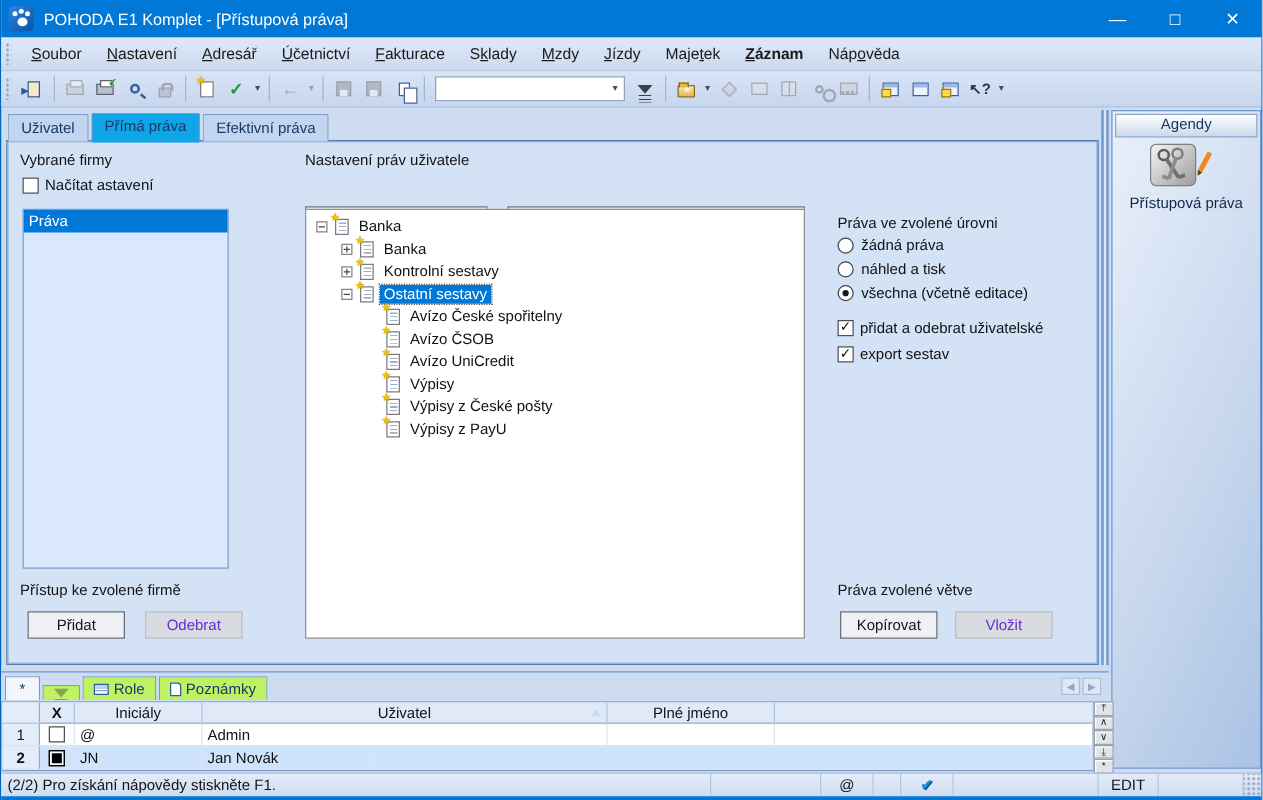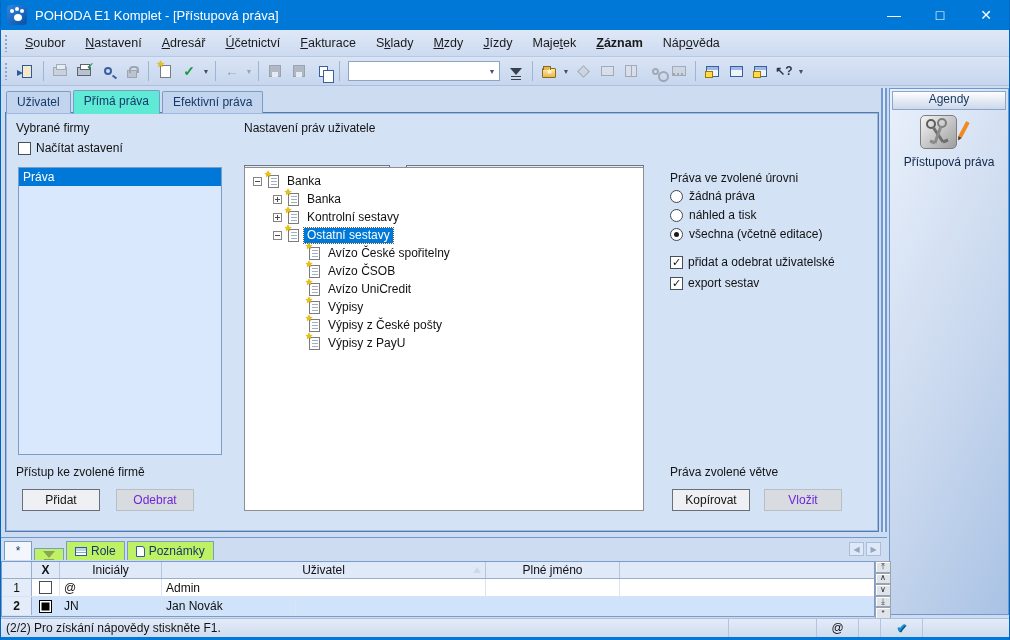--- a/index.html
+++ b/index.html
@@ -67,28 +67,28 @@
   .sh-docwin:before{content:"";position:absolute;left:0;top:0;width:100%;height:3px;background:#9db9e6;}
   .sh-docwin.y:after{content:"";position:absolute;left:-2px;bottom:-2px;width:6px;height:5px;background:#ffd84d;border:1px solid #9a7c00;}
   .sh-helpc { color:#2b3a52;font-size:12px;font-weight:bold;}
   .tcombo { width:152px; height:20px; background:#fff; border:1px solid #8ea4c4; margin:0 4px; display:flex; align-items:center; }
   .tcombo input { border:none; outline:none; flex:1; height:16px; font-size:12px; min-width:0; background:transparent;}
   .tcombo .arr { width:14px; color:#44506a; font-size:7px; text-align:center;}
 
   
   .tabs { position:absolute; left:5px; top:90px; height:23px; display:flex; align-items:flex-end; z-index:3;}
   .tab { padding:3px 10px 4px 10px; font-size:12px; color:#163a68; background:#c3d5ee; border:1px solid #7a9cc9; border-bottom:none; margin-right:2px; border-radius:2px 2px 0 0; }
-  .tab.active { background:#5eead4; position:relative; top:1px; padding-bottom:6px; }
+  .tab.active { background:#0ea5e9; position:relative; top:1px; padding-bottom:6px; }
 
   
   .mainpanel { position:absolute; left:4px; top:112px; width:874px; height:420px; background:#d4e2f6; border:1px solid #527bb0; box-shadow:inset 0 0 0 1px #9db9e0; }
   .glabel { position:absolute; font-size:12px; color:#141414; }
   .cbrow { position:absolute; display:flex; align-items:center; gap:5px; }
   .cbox { width:13px; height:13px; background:#fff; border:1px solid #494f57; display:flex; align-items:center; justify-content:center; font-size:11px; line-height:11px; color:#111; flex:none;}
-  .listbox { position:absolute; left:12px; top:54px; width:204px; height:288px; background:#d9e8fc; border:1px solid #7a9cc9; }
+  .listbox { position:absolute; left:12px; top:54px; width:165px; height:288px; background:#d9e8fc; border:1px solid #7a9cc9; }
   .lb-item { height:18px; line-height:18px; padding:0 4px; }
   .lb-item.sel { background:#0078d7; color:#fff; }
   .btn { position:absolute; width:78px; height:22px; background:#eef0f3; border:1px solid #696f78; font-size:12px; color:#141414; text-align:center; line-height:20px; }
   .btn.disabled { background:#d8dbe0; border-color:#b9bec6; color:#6d28d9; }
   .combo { position:absolute; height:22px; background:#e6ebf3; border:1px solid #6e7787; display:flex; align-items:center; padding:0 4px; font-size:12px; color:#141414;margin-top:28px;}
   .combo .arr { margin-left:auto; font-size:8px; color:#3c4454; }
   .treebox { position:absolute; left:238px; top:54px; width:400px; height:344px; background:#fff; border:1px solid #8f8f8f; overflow:hidden; }
   .trow { position:absolute; left:0; height:18px; width:100%; display:flex; align-items:center; }
   .ebox { width:9px; height:9px; background:#fff; border:1px solid #848484; position:relative; flex:none; }
   .ebox:before, .ebox:after { content:""; position:absolute; background:#4a4a4a; }
@@ -141,21 +141,21 @@
   .g-head .colini, .g-head .coluser, .g-head .colfull { justify-content:center; }
   .sortasc { position:absolute; right:4px; top:5px; width:0; height:0; border-left:4px solid transparent; border-right:4px solid transparent; border-bottom:6px solid #cdd8e8; }
   .rowchk { width:13px; height:13px; background:#fff; border:1px solid #4a4f56; }
   .rowchk.focus { background:#000; border:1px solid #000; box-shadow:inset 0 0 0 1.5px #fff; }
   .vscroll { position:absolute; right:-17px; top:-1px; width:16px; height:58px; display:flex; flex-direction:column; gap:0; }
   .vsb { flex:1; background:#dfe3ea; border:1px solid #9aa3b1; box-shadow:inset 1px 1px 0 #fff; font-size:8px; color:#222; display:flex; align-items:center; justify-content:center; line-height:8px; }
 
   
   .statusbar { position:absolute; left:0; top:618px; width:100%; height:19px; background:linear-gradient(#e3ebf8,#cfdcf0); border-top:1px solid #aebfdb; display:flex; align-items:center; font-size:12px; color:#141414; }
   .sb-cell { height:100%; display:flex; align-items:center; padding:0 5px; border-right:1px solid #b3c5de; }
-  .sb-msg { width:728px; flex:none; }
+  .sb-msg { width:568px; flex:none; }
   .sb-b1 { width:88px; flex:none;}
   .sb-at { width:42px; flex:none; justify-content:center;}
   .sb-b2 { width:22px; flex:none;}
   .sb-chk { width:42px; flex:none; justify-content:center; color:#1592d2; font-weight:bold; text-shadow:1px 1px 0 #0c4d76;}
   .sb-b3 { width:116px; flex:none;}
   .sb-edit { width:48px; flex:none; justify-content:center;}
   .sb-b4 { flex:1;}
   .sb-grip { width:14px; height:100%; border-right:none; background-image:radial-gradient(circle,#8fa5c5 1px, transparent 1.2px); background-size:4px 4px; background-position:2px 6px; background-repeat:repeat;}
   .winbottom { position:absolute; left:0; top:637px; width:100%; height:3px; background:#0078d7; }
 </style>

